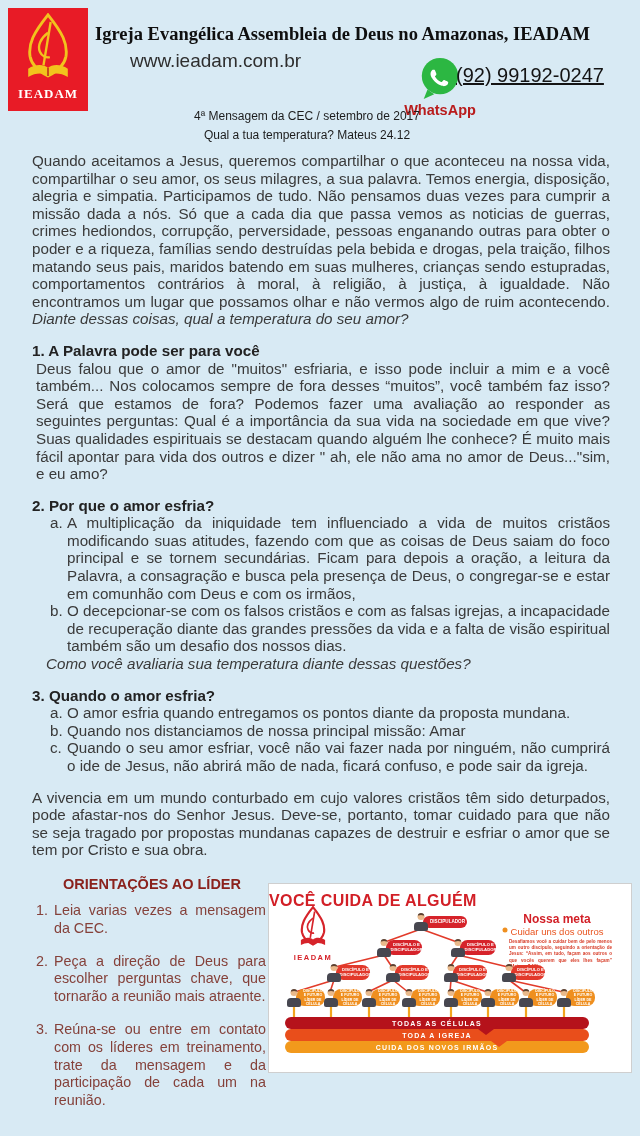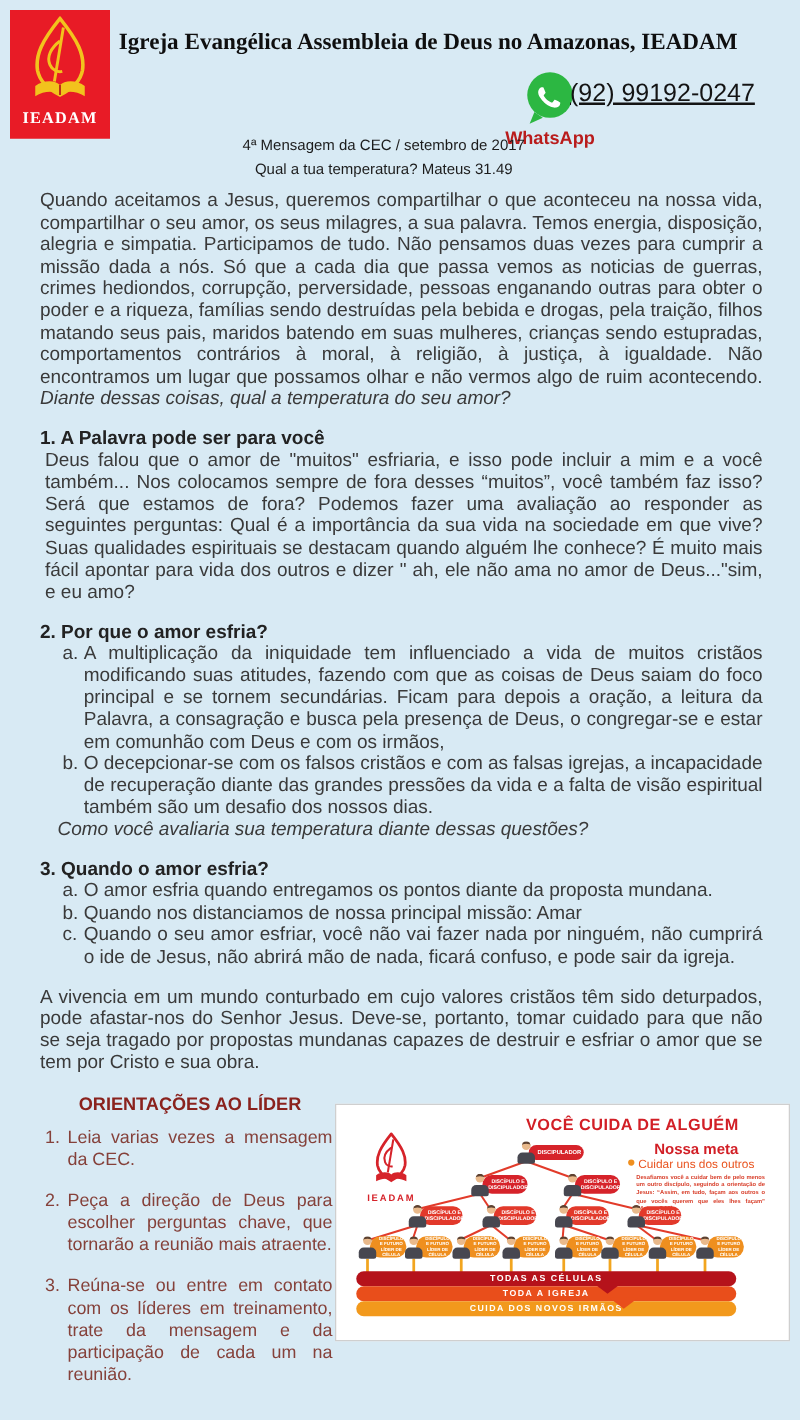--- a/index.html
+++ b/index.html
@@ -38,22 +38,22 @@
                 font-weight:700;font-size:14.5px;color:#8a221d;}
   .leader-list{position:absolute;left:36px;top:32px;width:230px;color:#85413a;
                font-size:14.3px;line-height:17.8px;}
   .l-item{display:flex;margin-bottom:15px;}
   .l-item .marker{flex:none;width:18px;}
   .l-item .txt{flex:1;text-align:justify;}
 
   
   .card{position:absolute;left:268px;top:13px;width:364px;height:190px;background:#ffffff;
         border:1px solid #cfcfcf;box-sizing:border-box;}
-  .card-title{position:absolute;left:0;right:40px;top:8px;text-align:right;
-              font-size:13px;font-weight:800;color:#d21f26;letter-spacing:.4px;}
+  .card-title{position:absolute;left:0;right:40px;top:8px;text-align:left;
+              font-size:16px;font-weight:800;color:#d21f26;letter-spacing:.4px;}
   .card-logo{position:absolute;left:20px;top:22px;width:48px;text-align:center;}
   .card-logo .txt{font-size:7.5px;font-weight:800;color:#d6232a;letter-spacing:1.5px;margin-top:-1px;}
   .goal{position:absolute;left:233px;top:28px;width:110px;text-align:center;}
   .goal-title{font-size:12px;font-weight:800;color:#d21f26;}
   .goal-sub{font-size:9.5px;color:#e9541f;white-space:nowrap;}
   .goal-text{margin-top:2px;font-size:4.6px;color:#d8402c;text-align:justify;
              font-weight:700;padding-left:7px;line-height:1.35;}
   .chart-lines{position:absolute;left:0;top:0;}
   .avatar{position:absolute;width:14px;height:18px;z-index:3;}
   .avatar::before{content:"";position:absolute;left:50%;top:0;transform:translateX(-50%);
@@ -87,34 +87,35 @@
       <path d="M30 2 C14 22 8 34 10 48 C12 59 22 66 30 70 C38 66 48 59 50 48 C52 34 46 22 30 2 Z" fill="none" stroke="#f2c31d" stroke-width="3.2"></path>
       <path d="M33 10 L25 58" stroke="#f2c31d" stroke-width="2.6" fill="none"></path>
       <path d="M30 22 C22 28 18 36 21 43 C23 48 28 50 32 49" fill="none" stroke="#f2c31d" stroke-width="2.6"></path>
       <path d="M8 62 C16 56 26 57 30 61 C34 57 44 56 52 62 L52 71 C44 66 34 66 30 70 C26 66 16 66 8 71 Z" fill="#f2c31d"></path>
       <path d="M30 61 L30 70" stroke="#b5121b" stroke-width="1.5"></path>
     </svg>
     <div class="logo-label">IEADAM</div>
   </div>
 
   <div class="church-name">Igreja Evangélica Assembleia de Deus no Amazonas, IEADAM</div>
+  <div class="website">www.ieadam.com.br</div>
 
   <div class="wa">
     <svg width="46" height="46" viewBox="0 0 48 48">
       <circle cx="24" cy="22" r="19" fill="#2cb742"></circle>
       <path d="M11 36 L7 46 L18 41 Z" fill="#2cb742"></path>
       <path d="M31.5 27.5c-.4-.2-2.6-1.3-3-1.4-.4-.2-.7-.2-1 .2-.3.4-1.1 1.4-1.4 1.7-.3.3-.5.3-1 .1-2.7-1.3-4.4-2.4-6.2-5.4-.5-.8.5-.8 1.3-2.4.1-.3.1-.6 0-.8-.1-.2-1-2.4-1.4-3.3-.4-.9-.7-.7-1-.8h-.9c-.3 0-.8.1-1.2.6-.4.4-1.6 1.5-1.6 3.7s1.6 4.4 1.9 4.7c.2.3 3.2 4.9 7.8 6.9 2.9 1.2 4 1.3 5.4 1.1.9-.1 2.6-1.1 3-2.1.4-1 .4-1.9.3-2.1-.1-.2-.4-.3-.9-.5z" fill="#ffffff"></path>
     </svg>
     <div class="wa-label">WhatsApp</div>
   </div>
   <div class="phone">(92) 99192-0247</div>
 
   <div class="subtitle">
     <div>4ª Mensagem da CEC / setembro de 2017</div>
-    <div>Qual a tua temperatura? Mateus 31.49</div>
+    <div>Qual a tua temperatura? Mateus 24.12</div>
   </div>
 
   <div class="article">
     <p><span>Quando aceitamos a Jesus, queremos compartilhar o que aconteceu na nossa vida, compartilhar o seu amor, os seus milagres, a sua palavra. Temos energia, disposição, alegria e simpatia. Participamos de tudo. Não pensamos duas vezes para cumprir a missão dada a nós. Só que a cada dia que passa vemos as noticias de guerras, crimes hediondos, corrupção, perversidade, pessoas enganando outras para obter o poder e a riqueza, famílias sendo destruídas pela bebida e drogas, pela traição, filhos matando seus pais, maridos batendo em suas mulheres, crianças sendo estupradas, comportamentos contrários à moral, à religião, à justiça, à igualdade. Não encontramos um lugar que possamos olhar e não vermos algo de ruim acontecendo.</span>
       <i>Diante dessas coisas, qual a temperatura do seu amor?</i></p>
 
     <div class="gap"></div>
     <div class="sec-title">1. A Palavra pode ser para você</div>
     <div class="sec-body">Deus falou que o amor de "muitos" esfriaria, e isso pode incluir a mim e a você também... Nos colocamos sempre de fora desses “muitos”, você também faz isso? Será que estamos de fora? Podemos fazer uma avaliação ao responder as seguintes perguntas: Qual é a importância da sua vida na sociedade em que vive? Suas qualidades espirituais se destacam quando alguém lhe conhece? É muito mais fácil apontar para vida dos outros e dizer " ah, ele não ama no amor de Deus..."sim, e eu amo?</div>
 

